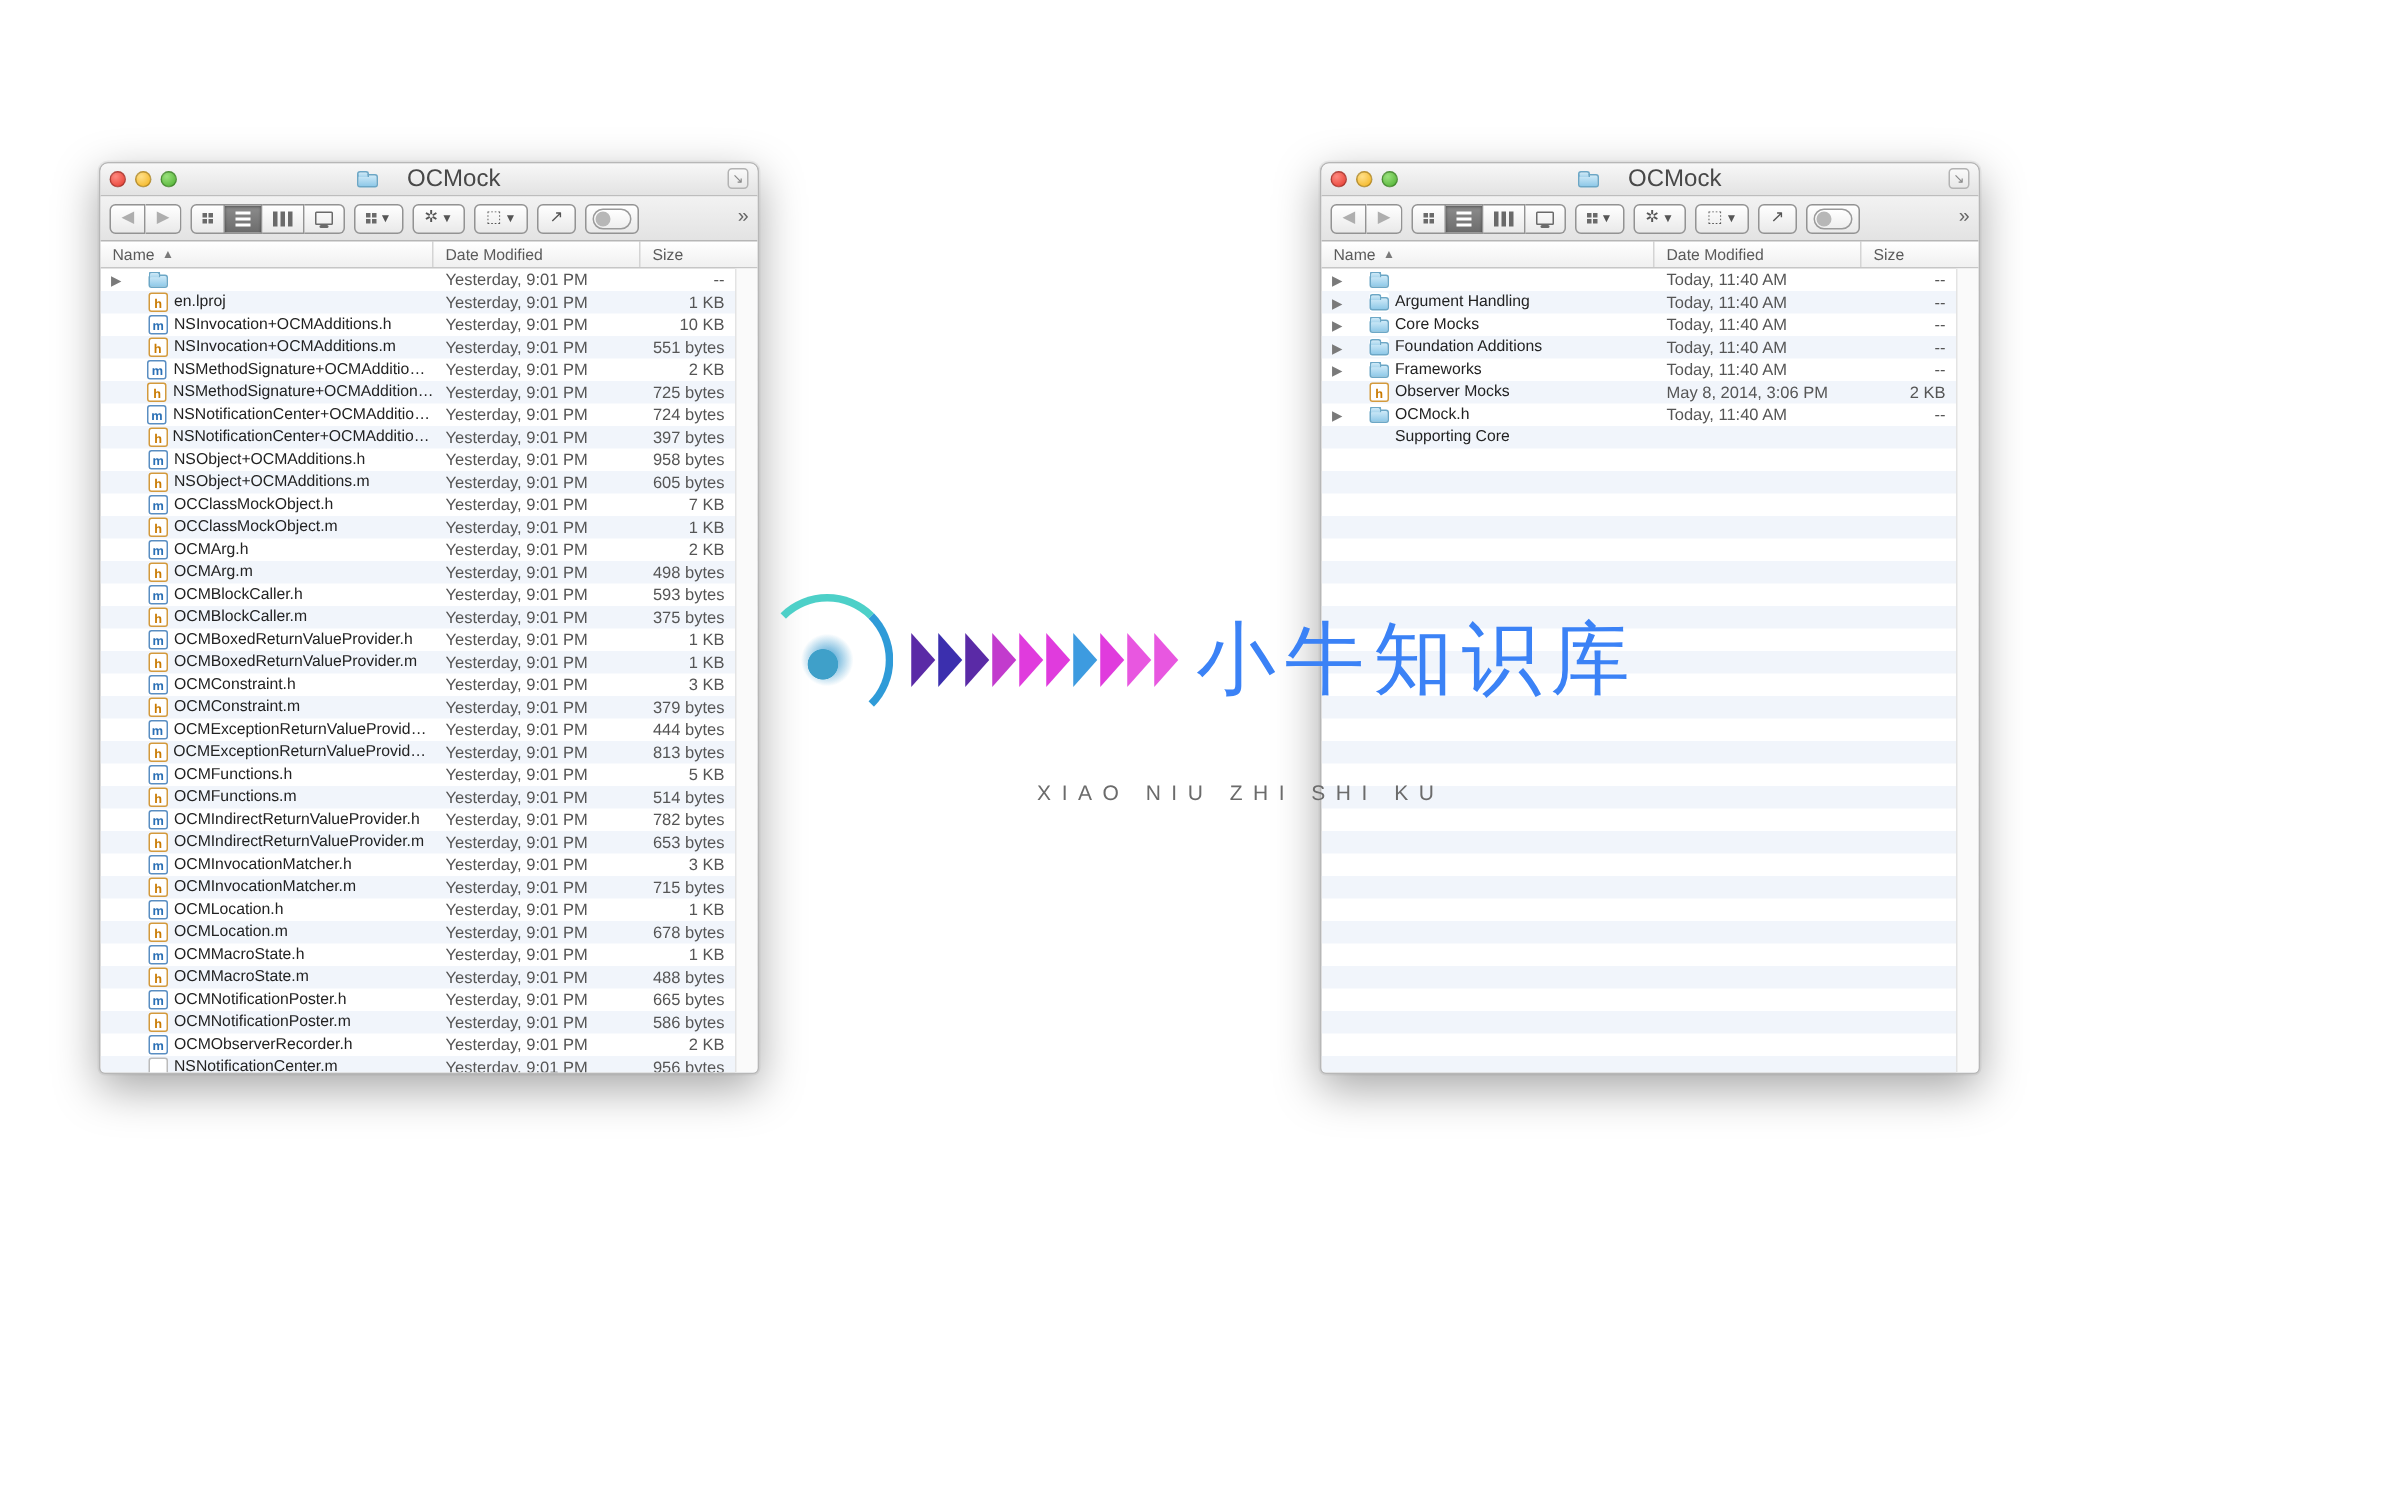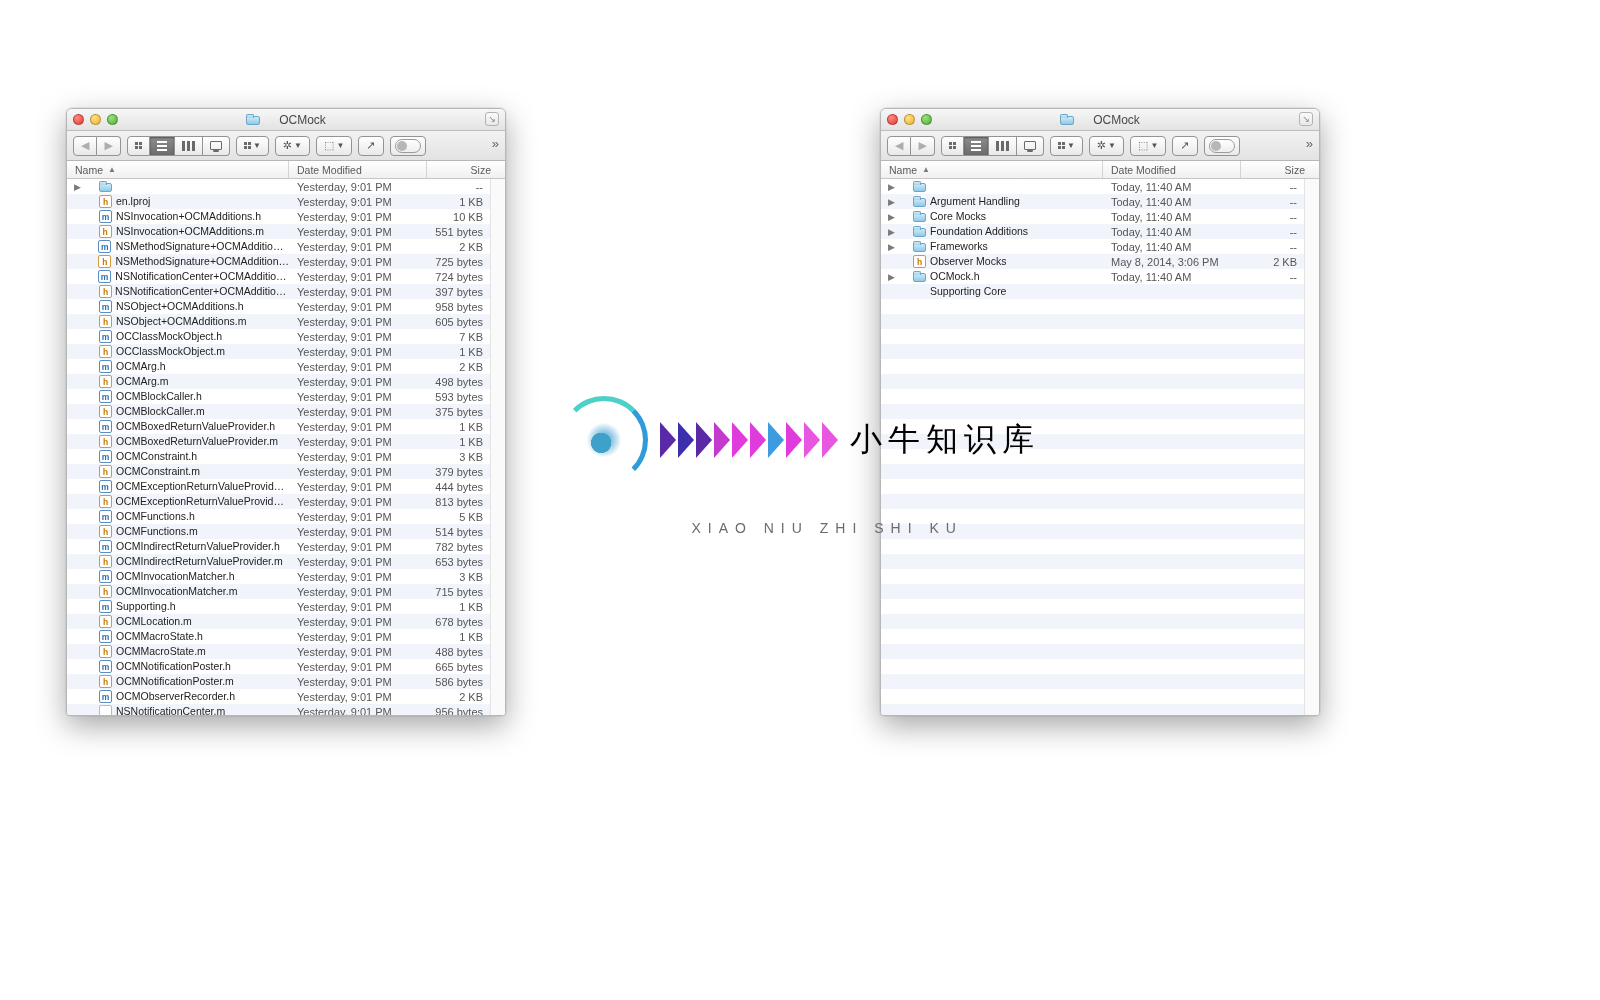--- a/index.html
+++ b/index.html
@@ -33,21 +33,21 @@
     padding: 0 6px;
     position: relative;
   }
   .traffic { display: flex; gap: 6px; align-items: center; }
   .tl { width: 11px; height: 11px; border-radius: 50%; border: 1px solid rgba(0,0,0,.25); }
   .tl.close { background: radial-gradient(circle at 35% 30%, #ff8a80, #e53a2f); }
   .tl.min   { background: radial-gradient(circle at 35% 30%, #ffe08a, #f3b21b); }
   .tl.zoom  { background: radial-gradient(circle at 35% 30%, #9be27e, #4caf2f); }
   .wtitle {
     position: absolute; left: 0; right: 0; text-align: center;
-    font-size: 12px; color: #484848;
+    font-size: 16px; color: #484848;
     display: flex; gap: 19px; align-items: center; justify-content: center;
     pointer-events: none;
   }
   .folder-mini {
     width: 14px; height: 11px; position: relative;
   }
   .folder-mini::before {
     content: ""; position: absolute; inset: 2px 0 0 0;
     background: linear-gradient(#cfeaf8, #8fc9e8);
     border: 1px solid #6ca7c6; border-radius: 2px;
@@ -104,21 +104,21 @@
   
   .cols {
     height: 18px; display:flex; align-items:center;
     background: linear-gradient(#ffffff,#f0f0f0);
     border-bottom:1px solid #c6c6c6;
     font-size:10.5px; color:#5a5a5a;
   }
   .col { padding: 0 8px; display:flex; align-items:center; gap:3px; border-right:1px solid #d4d4d4; height:100%; }
   .col-name { flex: 0 0 222px; }
   .col-date { flex: 0 0 138px; }
-  .col-size { flex: 1; justify-content:flex-end; border-right:none; padding-right:14px; }
+  .col-size { flex: 1; justify-content:flex-start; border-right:none; padding-right:14px; }
   .sort-caret { font-size:8px; color:#7a7a7a; margin-left:2px; }
 
   
   .list { max-height: calc(100% - 70px); overflow:hidden; }
   .row { height:15px; display:flex; align-items:center; }
   .row:nth-child(even){ background:#f1f5fb; }
   .c-name { flex:0 0 222px; display:flex; align-items:center; gap:4px; padding-left:6px; white-space:nowrap; overflow:hidden; }
   .c-date { flex:0 0 138px; color:#555; padding-left:8px; white-space:nowrap; }
   .c-size { flex:1; text-align:right; padding-right:22px; color:#555; white-space:nowrap; }
   .tri { width:9px; text-align:center; color:#7a7a7a; font-size:9px; }
@@ -167,21 +167,21 @@
     border-radius:50%;
   }
   .chevs { display:flex; gap:2px; align-items:center; }
   .chev {
     width:0;height:0;
     border-top:18px solid transparent;
     border-bottom:18px solid transparent;
     border-left:16px solid;
   }
   .watermark-cn {
-    font-size:32px; color:#000000; letter-spacing:6px;
+    font-size:53px; color:#3b82f6; letter-spacing:6px;
   }
   .watermark-py {
     position:absolute; left:50%; top:51%; transform:translateX(-40%);
     font-size:14px; letter-spacing:7px; color:#6b6b6b;margin-top:10px;
   }
 </style>
 </head>
 <body>
 
 <div id="canvas">
@@ -544,21 +544,21 @@
           <span class="filename">OCMInvocationMatcher.m</span>
         </div>
         <div class="c-date">Yesterday, 9:01 PM</div>
         <div class="c-size">3 KB</div>
       </div>
       <div class="row">
         <div class="c-name">
           <span class="tri empty">▶</span>
           <span class="indent"></span>
           <span class="fic h">h</span>
-          <span class="filename">Supporting.h</span>
+          <span class="filename">OCMLocation.h</span>
         </div>
         <div class="c-date">Yesterday, 9:01 PM</div>
         <div class="c-size">715 bytes</div>
       </div>
       <div class="row">
         <div class="c-name">
           <span class="tri empty">▶</span>
           <span class="indent"></span>
           <span class="fic m">m</span>
           <span class="filename">OCMLocation.m</span>

